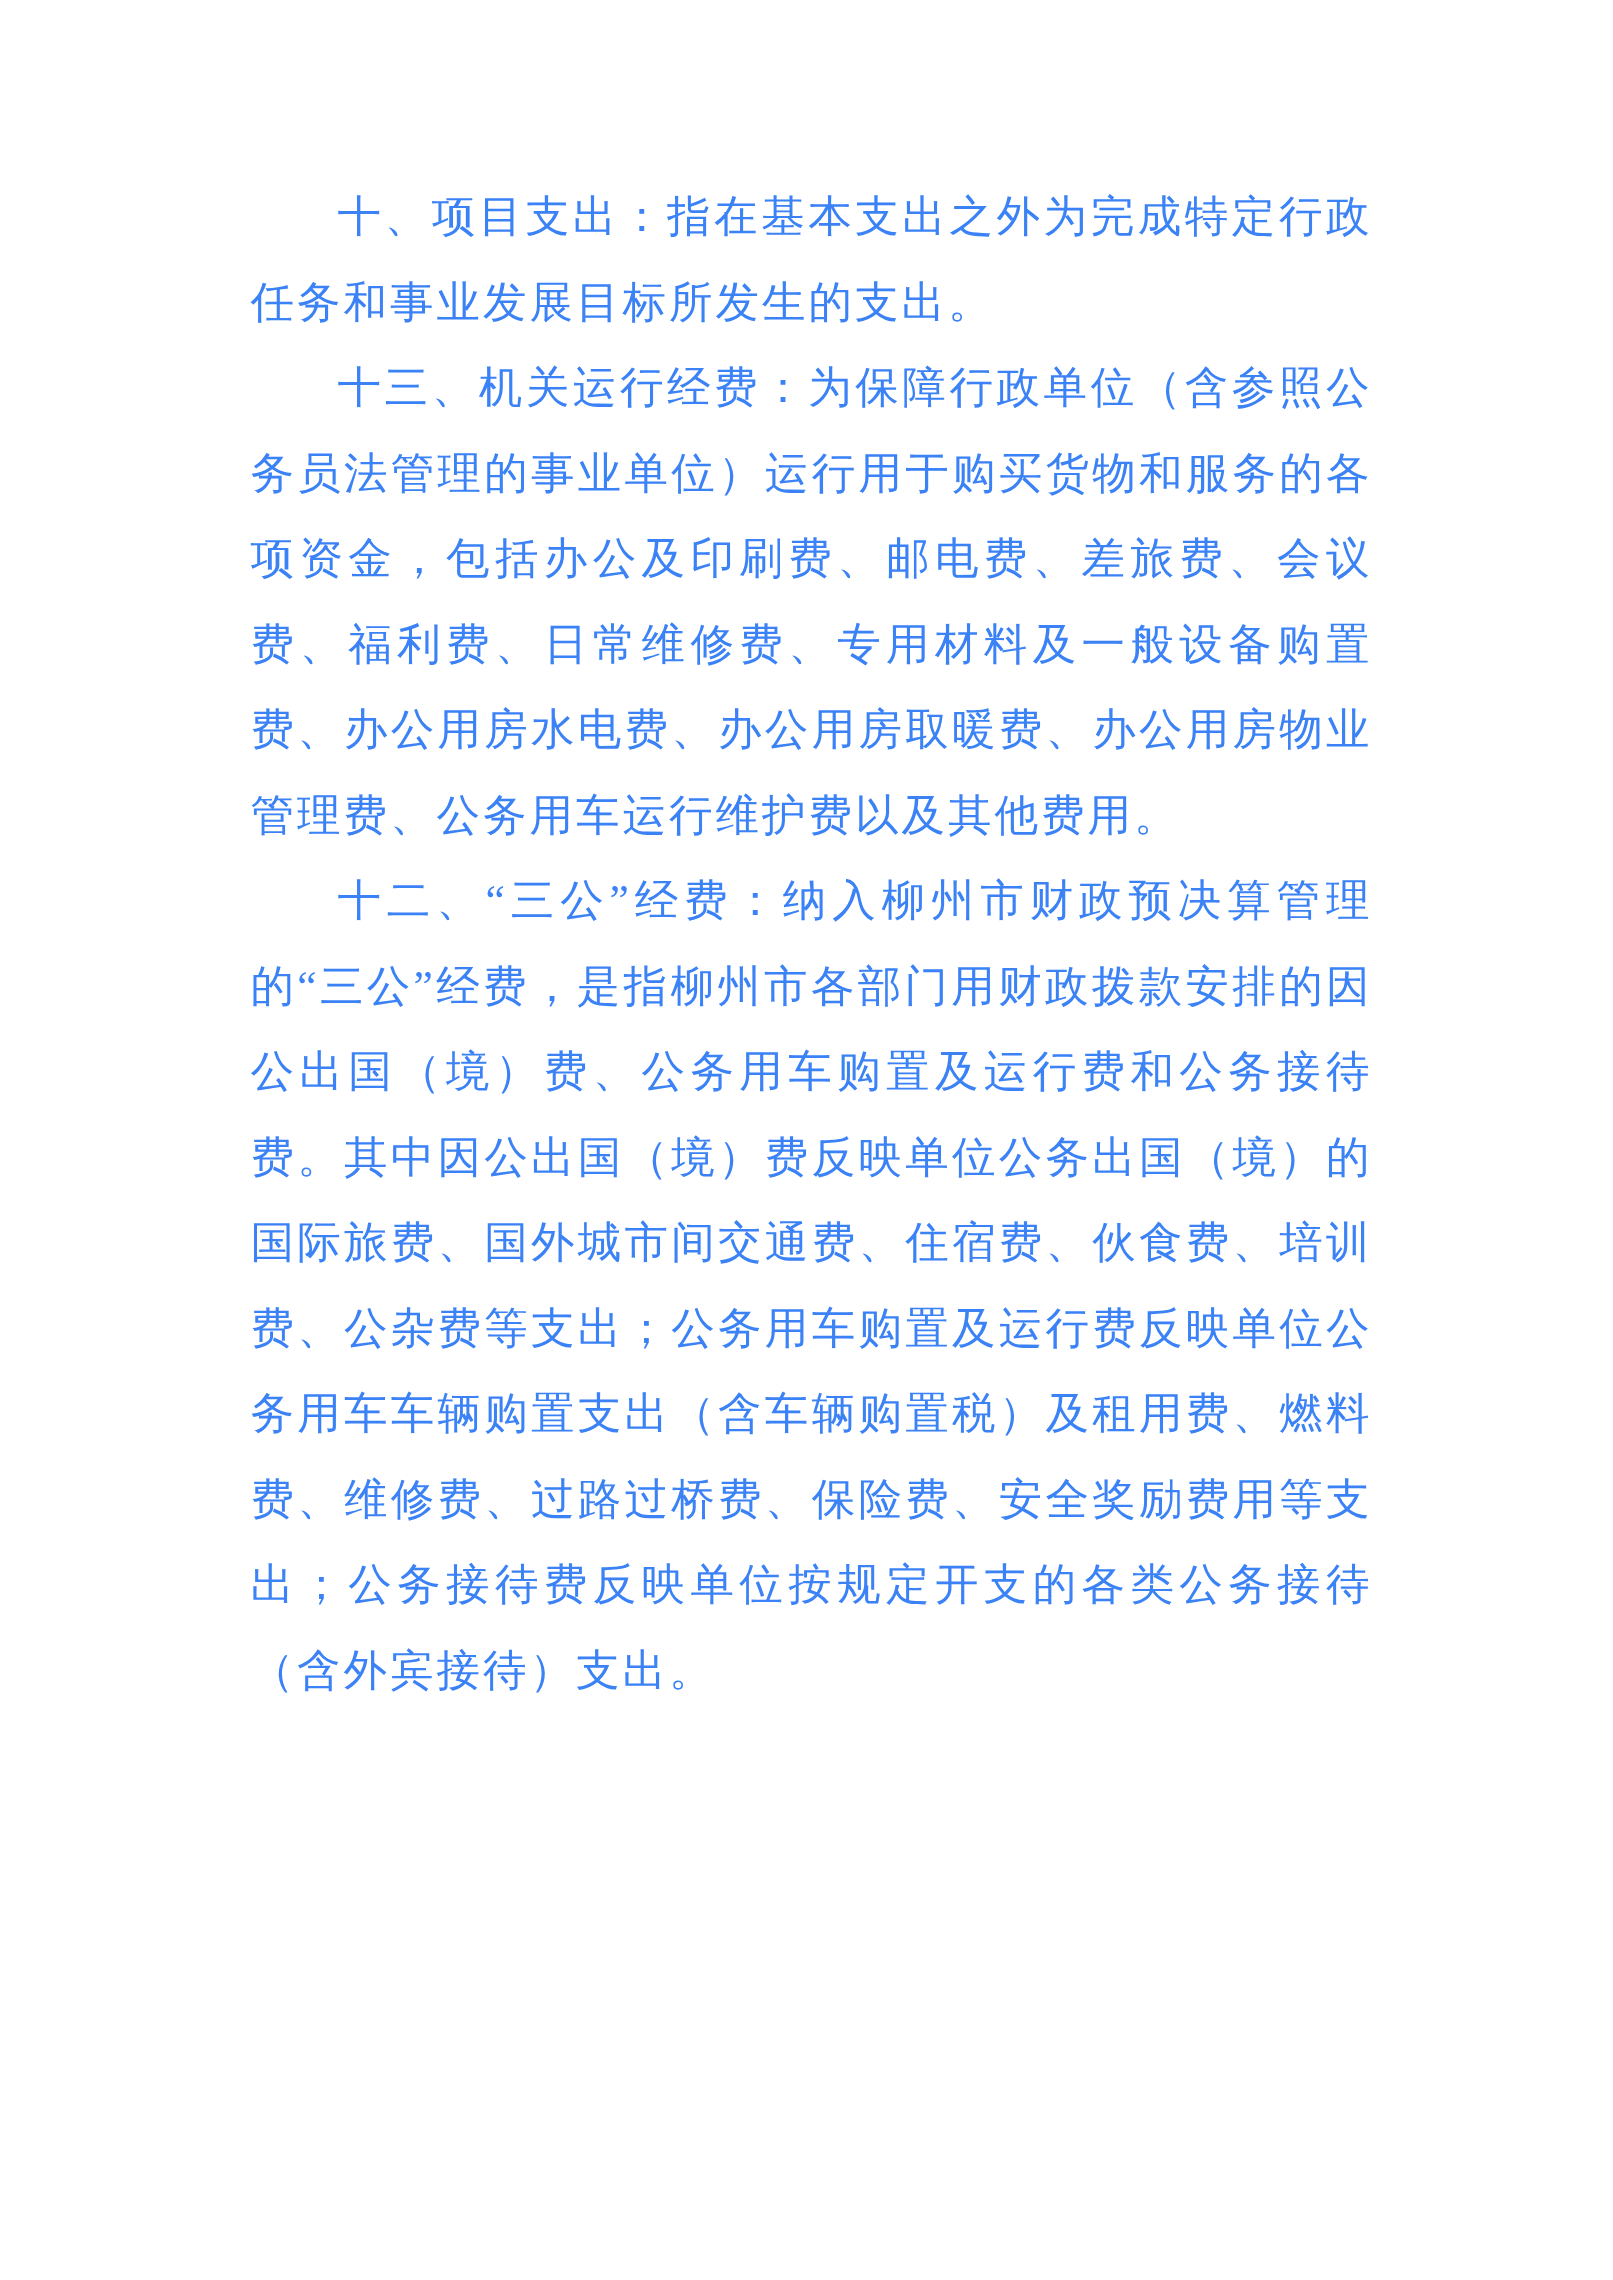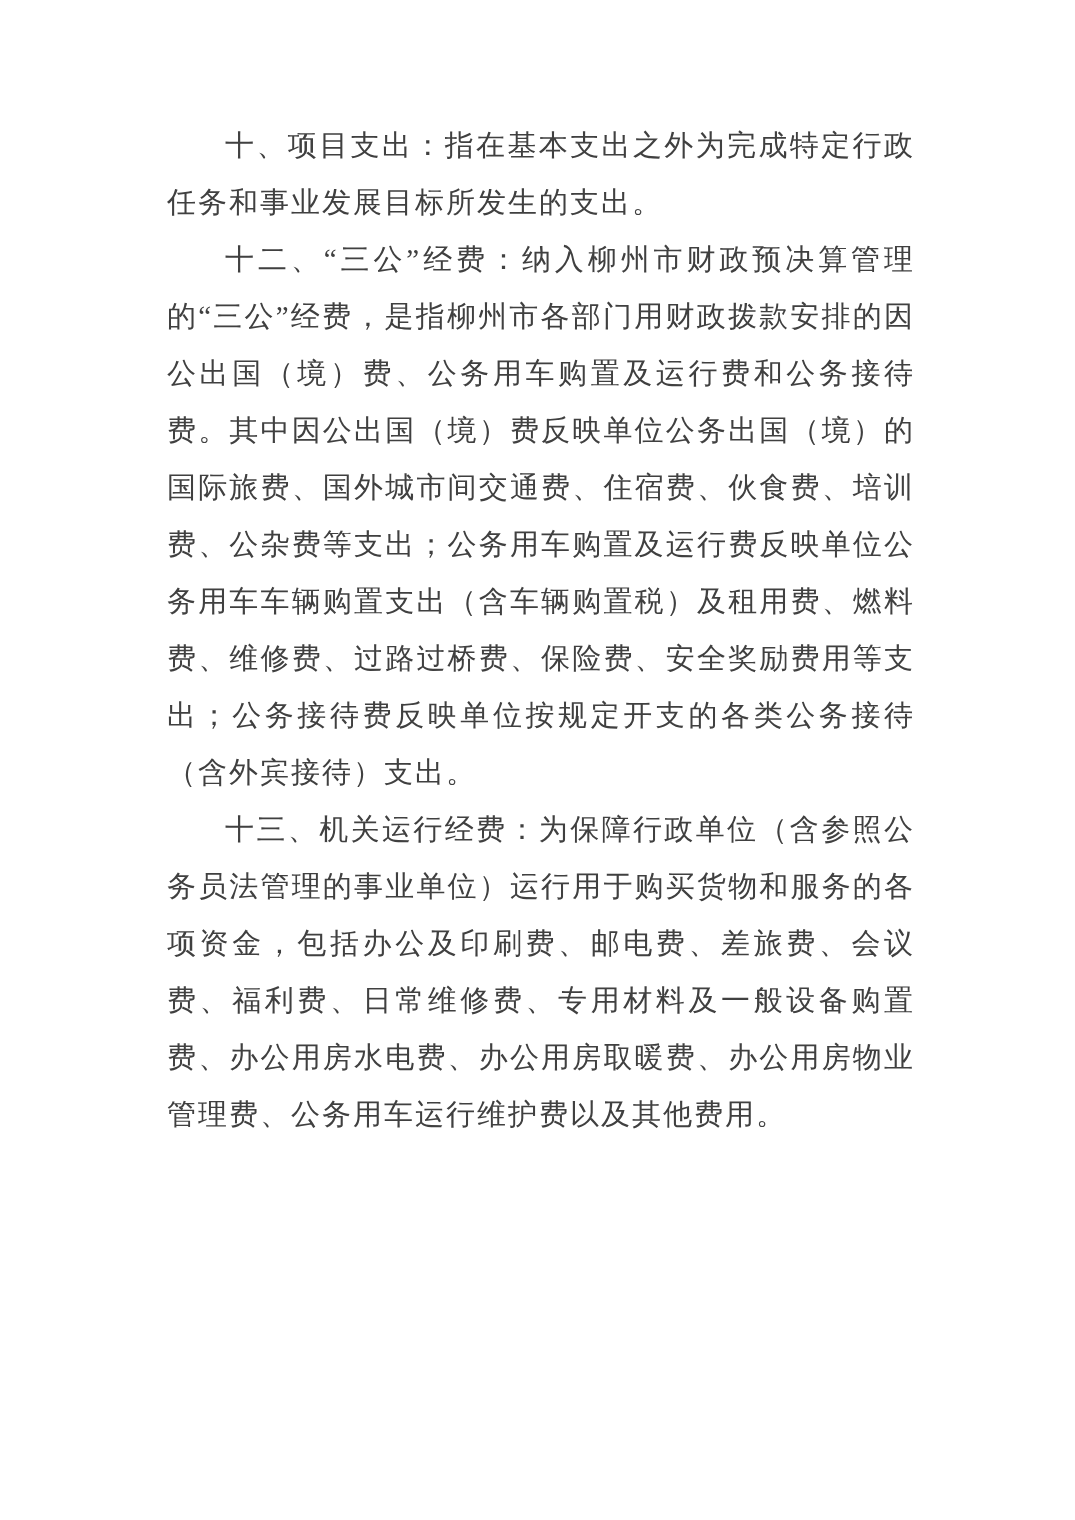--- a/index.html
+++ b/index.html
@@ -19,29 +19,29 @@
     position: absolute;
     left: 167px;
     top: 117px;
     width: 748px;
   }
   .doc-paragraph {
     margin: 0;
     font-size: 29px;
     line-height: 57px;
     letter-spacing: 2px;
-    color: #404040;
+    color: #3b82f6;
     text-align: justify;
     text-align-last: left;
     text-indent: 2em;
     font-weight: 400;
   }
 </style>
 </head>
 <body>
 
 <div class="page">
   <div class="doc-content">
     <p class="doc-paragraph">十、项目支出：指在基本支出之外为完成特定行政任务和事业发展目标所发生的支出。</p>
+    <p class="doc-paragraph">十三、机关运行经费：为保障行政单位（含参照公务员法管理的事业单位）运行用于购买货物和服务的各项资金，包括办公及印刷费、邮电费、差旅费、会议费、福利费、日常维修费、专用材料及一般设备购置费、办公用房水电费、办公用房取暖费、办公用房物业管理费、公务用车运行维护费以及其他费用。</p>
     <p class="doc-paragraph">十二、“三公”经费：纳入柳州市财政预决算管理的“三公”经费，是指柳州市各部门用财政拨款安排的因公出国（境）费、公务用车购置及运行费和公务接待费。其中因公出国（境）费反映单位公务出国（境）的国际旅费、国外城市间交通费、住宿费、伙食费、培训费、公杂费等支出；公务用车购置及运行费反映单位公务用车车辆购置支出（含车辆购置税）及租用费、燃料费、维修费、过路过桥费、保险费、安全奖励费用等支出；公务接待费反映单位按规定开支的各类公务接待（含外宾接待）支出。</p>
-    <p class="doc-paragraph">十三、机关运行经费：为保障行政单位（含参照公务员法管理的事业单位）运行用于购买货物和服务的各项资金，包括办公及印刷费、邮电费、差旅费、会议费、福利费、日常维修费、专用材料及一般设备购置费、办公用房水电费、办公用房取暖费、办公用房物业管理费、公务用车运行维护费以及其他费用。</p>
   </div>
 </div>
 
 </body></html>

